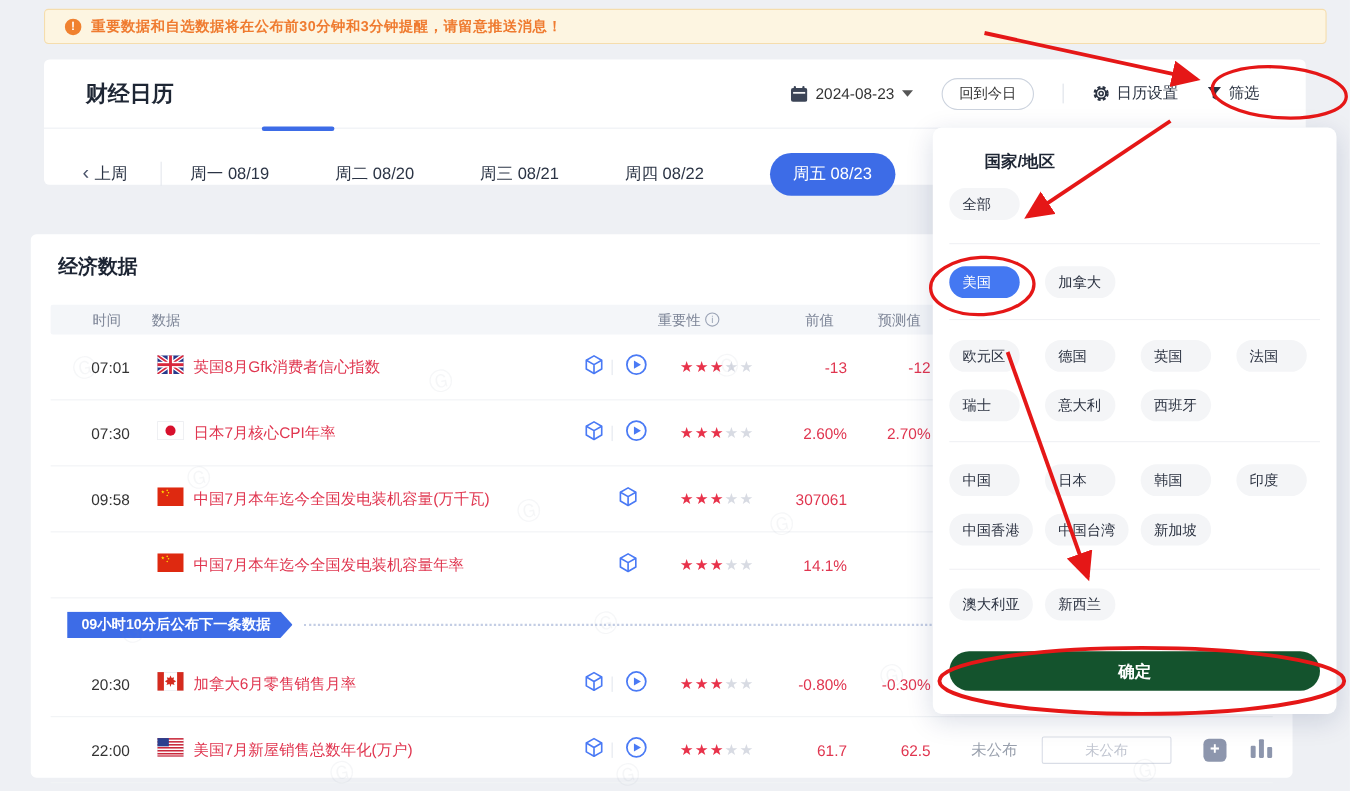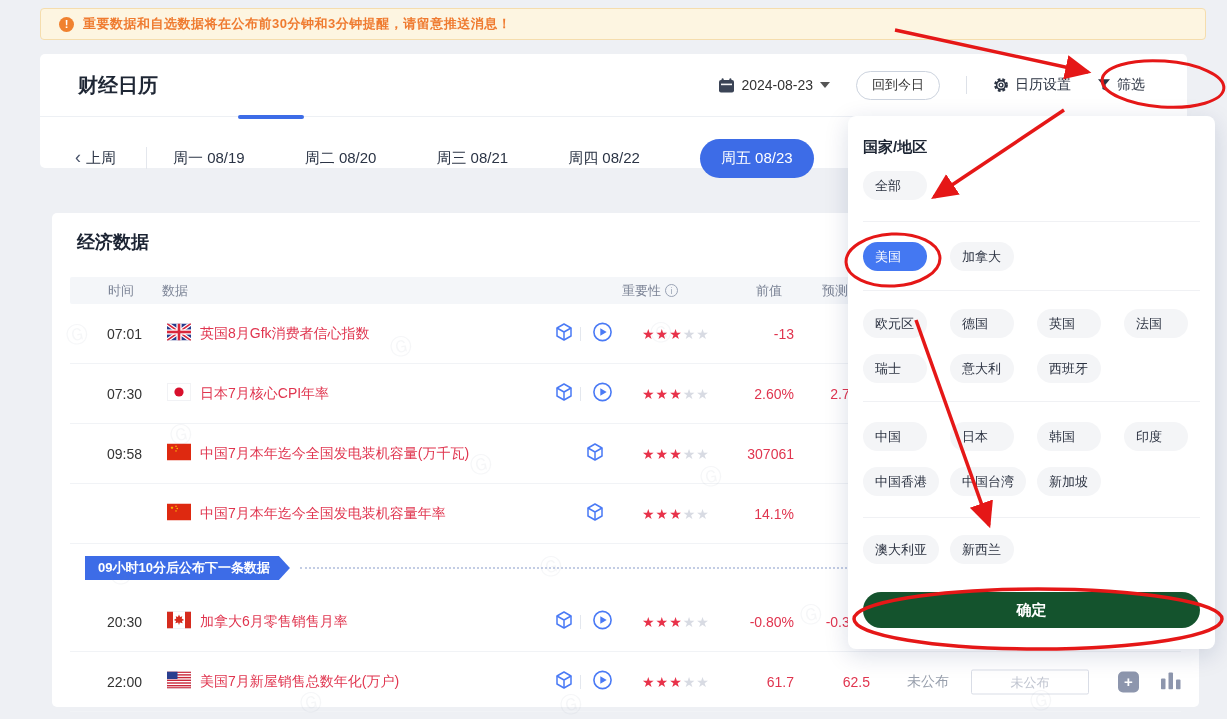--- a/index.html
+++ b/index.html
@@ -6,21 +6,21 @@
   .stage{position:relative;width:1227px;height:719px;overflow:hidden;background:#eef0f4;}
   
   .banner{position:absolute;left:40px;top:8px;width:1166px;height:32px;background:#fdf5e1;border:1px solid #f5ddad;
     border-radius:4px;display:flex;align-items:center;padding-left:18px;box-sizing:border-box;gap:9px;}
   .banner-ic{width:15px;height:15px;border-radius:50%;background:#f0812f;color:#fff;font-size:11px;font-weight:bold;
     display:flex;align-items:center;justify-content:center;flex:0 0 auto;}
   .banner-tx{color:#ef7b30;font-size:13px;font-weight:600;letter-spacing:.5px;}
   
   .card{position:absolute;background:#fff;border-radius:5px;}
   .card1{left:40px;top:54px;width:1147px;height:114px;}
-  .card2{left:52px;top:213px;width:1147px;height:494px;}
+  .card2{left:28px;top:213px;width:1147px;height:494px;}
   
   .c1top{position:relative;height:63px;border-bottom:1px solid #edf0f4;display:flex;align-items:center;
     padding:0 42px 0 38px;box-sizing:border-box;}
   .title{font-size:20px;font-weight:bold;color:#1e2634;margin:0;}
   .controls{margin-left:auto;display:flex;align-items:center;gap:26px;}
   .datepick{display:flex;align-items:center;gap:7px;cursor:pointer;color:#333;font-size:14px;}
   .caret{width:0;height:0;border-left:5px solid transparent;border-right:5px solid transparent;border-top:6px solid #555;}
   .today{background:#fff;border:1px solid #ccd3de;border-radius:15px;height:29px;padding:0 15px;font-size:13px;color:#333;
     font-family:inherit;cursor:pointer;}
   .vdiv{width:1px;height:18px;background:#dde1e8;}
@@ -59,21 +59,21 @@
     line-height:20px;text-align:center;cursor:pointer;}
   .chartbtn{left:1090px;cursor:pointer;}
   
   .noticeblk{position:relative;height:48px;display:flex;align-items:center;}
   .pennant{margin-left:15px;background:#3d6ce7;color:#fff;font-size:13px;font-weight:600;height:24px;line-height:24px;
     padding:0 20px 0 13px;clip-path:polygon(0 0,calc(100% - 11px) 0,100% 50%,calc(100% - 11px) 100%,0 100%);}
   .leader{flex:1;border-top:2px dotted #c3cde4;margin:0 6px 0 10px;}
   
   .panel{position:absolute;left:848px;top:116px;width:367px;height:533px;background:#fff;border-radius:8px;
     box-shadow:0 6px 24px rgba(15,35,95,.15);box-sizing:border-box;padding:22px 15px 0;z-index:20;}
-  .ptitle{font-size:15px;font-weight:bold;color:#1e2634;}
+  .ptitle{font-size:15px;font-weight:bold;color:#1e2634;margin-left:32px;}
   .pill{display:inline-block;min-width:64px;height:29px;line-height:29px;padding:0 12px;box-sizing:border-box;
     background:#f4f5f7;border-radius:15px;font-size:13px;color:#2c3342;text-align:left;cursor:pointer;}
   .pill.sel{background:#4478f2;color:#fff;}
   .allrow{margin-top:14px;}
   .phr{border:none;border-top:1px solid #f0f1f4;margin:0;}
   .pgrid{display:grid;grid-template-columns:repeat(4,87px);row-gap:16px;justify-items:start;}
   .confirm{display:block;width:100%;height:36px;background:#14532d;color:#fff;font-size:15px;font-weight:bold;border:none;
     border-radius:18px;cursor:pointer;font-family:inherit;margin-top:28px;}
   
   .anno{position:absolute;left:0;top:0;z-index:60;pointer-events:none;}

